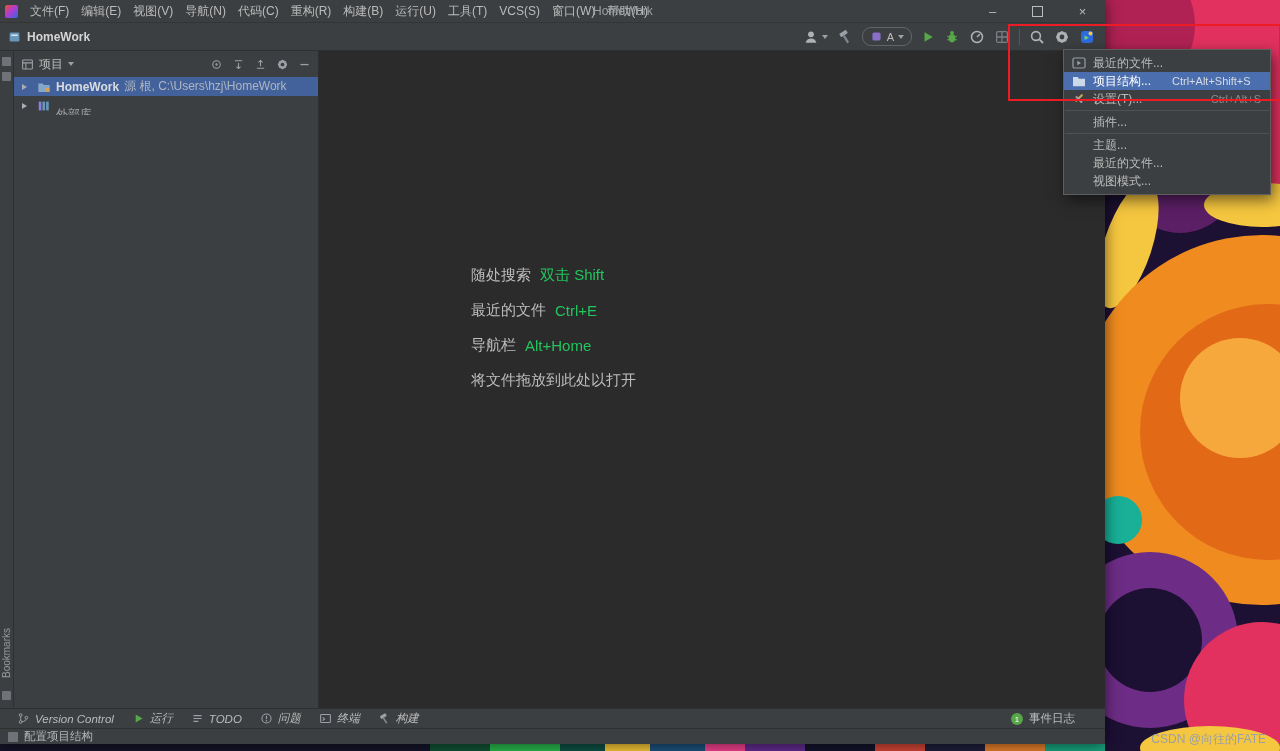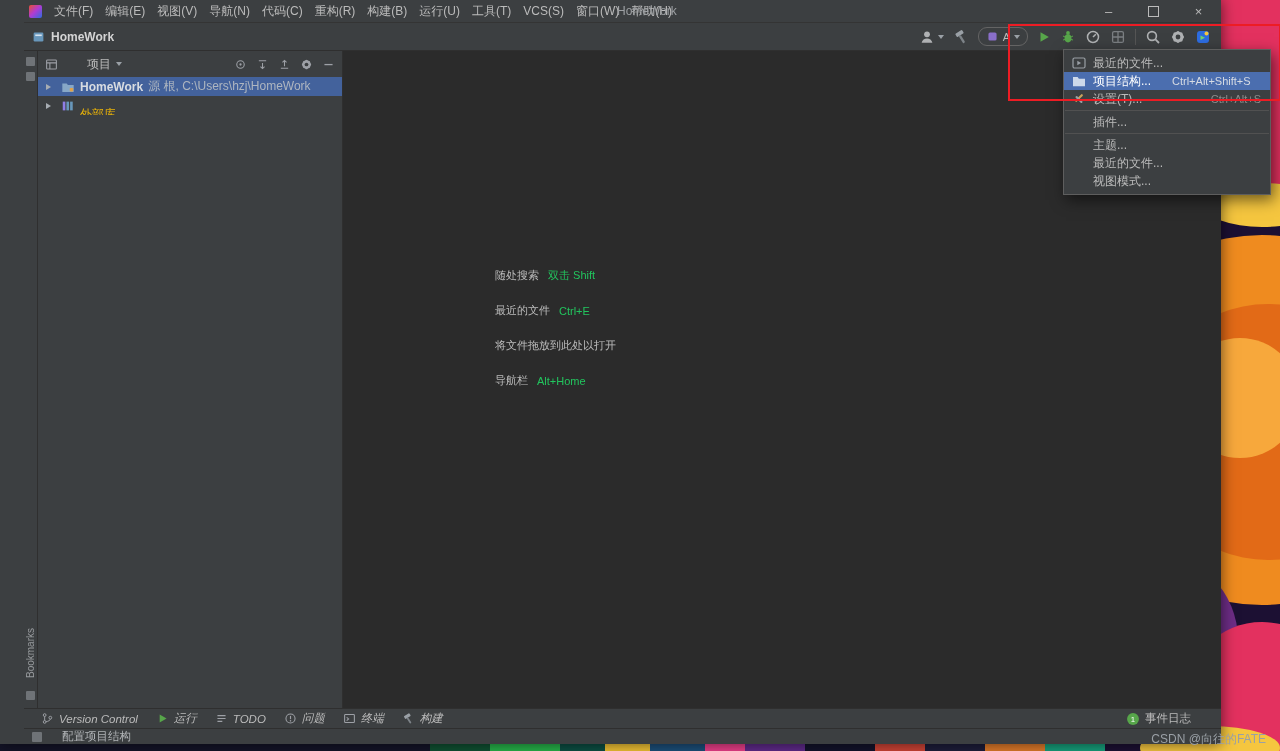--- a/index.html
+++ b/index.html
@@ -1,22 +1,22 @@
 <!DOCTYPE html>
 <html><head>
 <meta charset="utf-8">
 <style>
   html,body{margin:0;padding:0;background:#111;}
   .screen{position:relative;width:1280px;height:751px;overflow:hidden;
     font-family:"Liberation Sans","DejaVu Sans",sans-serif;background:#1c1033;}
   .wallpaper{position:absolute;inset:0;z-index:0;}
 
   
-  .ide{position:absolute;left:0;top:0;width:1197px;height:744px;background:#3c3f41;
-    z-index:1;display:flex;flex-direction:column;box-shadow:0 0 14px rgba(0,0,0,.6);padding-left:24px;}
+  .ide{position:absolute;left:0;top:0;width:1105px;height:744px;background:#3c3f41;
+    z-index:1;display:flex;flex-direction:column;box-shadow:0 0 14px rgba(0,0,0,.6);}
 
   
   .titlebar{flex:0 0 22px;display:flex;align-items:center;position:relative;border-bottom:1px solid #343434;}
   .logo{width:13px;height:13px;margin:0 6px 0 5px;border-radius:2px;flex:0 0 13px;
     background:linear-gradient(135deg,#e8522f 0%,#b13bd4 48%,#2d6ce0 100%);}
   .menu{font-size:12px;color:#bbbbbb;padding:0 6px;line-height:22px;white-space:nowrap;}
   .wtitle{position:absolute;left:593px;top:0;line-height:22px;font-size:12px;color:#9da0a3;}
   .winbtns{position:absolute;right:0;top:0;display:flex;height:22px;}
   .winbtn{width:45px;height:22px;display:flex;align-items:center;justify-content:center;color:#bbb;font-size:13px;}
   .maxbox{width:9px;height:9px;border:1px solid #bbb;}
@@ -39,48 +39,48 @@
   .main{flex:1;display:flex;min-height:0;}
   .stripe{flex:0 0 13px;border-right:1px solid #2f2f2f;position:relative;background:#3c3f41;}
   .stripe .topicons{position:absolute;top:6px;left:2px;display:flex;flex-direction:column;gap:6px;}
   .sticon{width:9px;height:9px;background:#6f7377;border-radius:1px;}
   .bookmarks{position:absolute;bottom:30px;left:1px;writing-mode:vertical-rl;transform:rotate(180deg);
     font-size:10px;color:#989b9e;}
   .stripe .boticon{position:absolute;bottom:8px;left:2px;}
 
   .project{flex:0 0 304px;border-right:1px solid #2f2f2f;background:#3c3f41;display:flex;flex-direction:column;}
   .proj-header{height:26px;display:flex;align-items:center;padding:0 7px;gap:5px;}
-  .proj-title{font-size:12px;color:#bbb;margin-left:24px;}
+  .proj-title{font-size:12px;color:#bbb;}
   .ph-icons{margin-left:auto;display:flex;align-items:center;gap:9px;}
   .tree{font-size:12px;color:#bbb;}
   .tree-row{height:19px;display:flex;align-items:center;padding-left:8px;gap:5px;white-space:nowrap;overflow:hidden;}
   .tree-row.selected{background:#43629c;}
   .chev{width:0;height:0;border-top:3.5px solid transparent;border-bottom:3.5px solid transparent;
     border-left:5px solid #a7adb3;flex:0 0 5px;}
   .chev-spacer{width:5px;flex:0 0 5px;}
   .tree-label{font-weight:bold;color:#d8dce1;}
-  .tree-label.plain{font-weight:normal;color:#eab308;margin-top:18px;}
+  .tree-label.plain{font-weight:normal;color:#a3a3a3;margin-top:18px;}
   .tree-detail{color:#aeb6c0;text-align:center;}
 
   .editor{flex:1;background:#2b2b2b;position:relative;}
   .shortcuts{position:absolute;left:152px;top:207px;}
-  .sc-line{height:35px;display:flex;align-items:center;gap:9px;font-size:11px;white-space:nowrap;}
+  .sc-line{height:35px;display:flex;align-items:center;gap:9px;font-size:15px;white-space:nowrap;}
   .sc-label{color:#bdbdbd;}
   .sc-keys{color:#22c55e;}
 
   
   .bottombar{flex:0 0 19px;border-top:1px solid #2f2f2f;display:flex;align-items:center;
     padding:0 8px;position:relative;}
   .bb-item{display:flex;align-items:center;gap:5px;font-size:11.5px;color:#bbb;padding:0 9px;height:100%;font-style:italic;}
   .eventlog{position:absolute;right:30px;top:0;height:19px;display:flex;align-items:center;gap:5px;
     font-size:11.5px;color:#bbb;}
 
   
   .statusbar{flex:0 0 15px;display:flex;align-items:center;font-size:11.5px;color:#b0b3b6;
-    padding:0 8px;gap:20px;border-top:1px solid #2f2f2f;}
+    padding:0 8px;gap:6px;border-top:1px solid #2f2f2f;}
   .sb-sq{width:10px;height:10px;background:#6f7377;border-radius:1px;flex:0 0 10px;}
 
   
   .gearmenu{position:absolute;left:1063px;top:49px;width:206px;background:#3c3f41;
     border:1px solid #5e5e5e;box-shadow:3px 5px 14px rgba(0,0,0,.55);z-index:5;padding:4px 0;}
   .gm-row{height:18px;display:flex;align-items:center;padding:0 9px 0 7px;gap:6px;font-size:12px;color:#bbb;}
   .gm-row.selected{background:#4b6eaf;color:#fff;}
   .gm-short{margin-left:auto;color:#8c8c8c;font-size:11px;}
   .gm-row.selected .gm-short{color:#d6dbe3;margin-left:15px;}
   .gm-sep{height:1px;background:#515151;margin:2px 1px;}
@@ -281,26 +281,26 @@
         <div class="shortcuts">
           <div class="sc-line">
             <span class="sc-label">随处搜索</span>
             <span class="sc-keys">双击 Shift</span>
           </div>
           <div class="sc-line">
             <span class="sc-label">最近的文件</span>
             <span class="sc-keys">Ctrl+E</span>
           </div>
           <div class="sc-line">
+            <span class="sc-label">导航栏</span>
+            <span class="sc-keys">Alt+Home</span>
+          </div>
+          <div class="sc-line">
             <span class="sc-label">将文件拖放到此处以打开</span>
             <span class="sc-keys"></span>
-          </div>
-          <div class="sc-line">
-            <span class="sc-label">导航栏</span>
-            <span class="sc-keys">Alt+Home</span>
           </div>
         </div>
       </div>
     </div>
 
     <div class="bottombar">
       <span class="bb-item">
         <svg class="icon13" viewBox="0 0 16 16">
           <circle cx="4.5" cy="3.8" r="1.7" fill="none" stroke="#9da0a6" stroke-width="1.2"></circle>
           <circle cx="4.5" cy="12.2" r="1.7" fill="none" stroke="#9da0a6" stroke-width="1.2"></circle>

